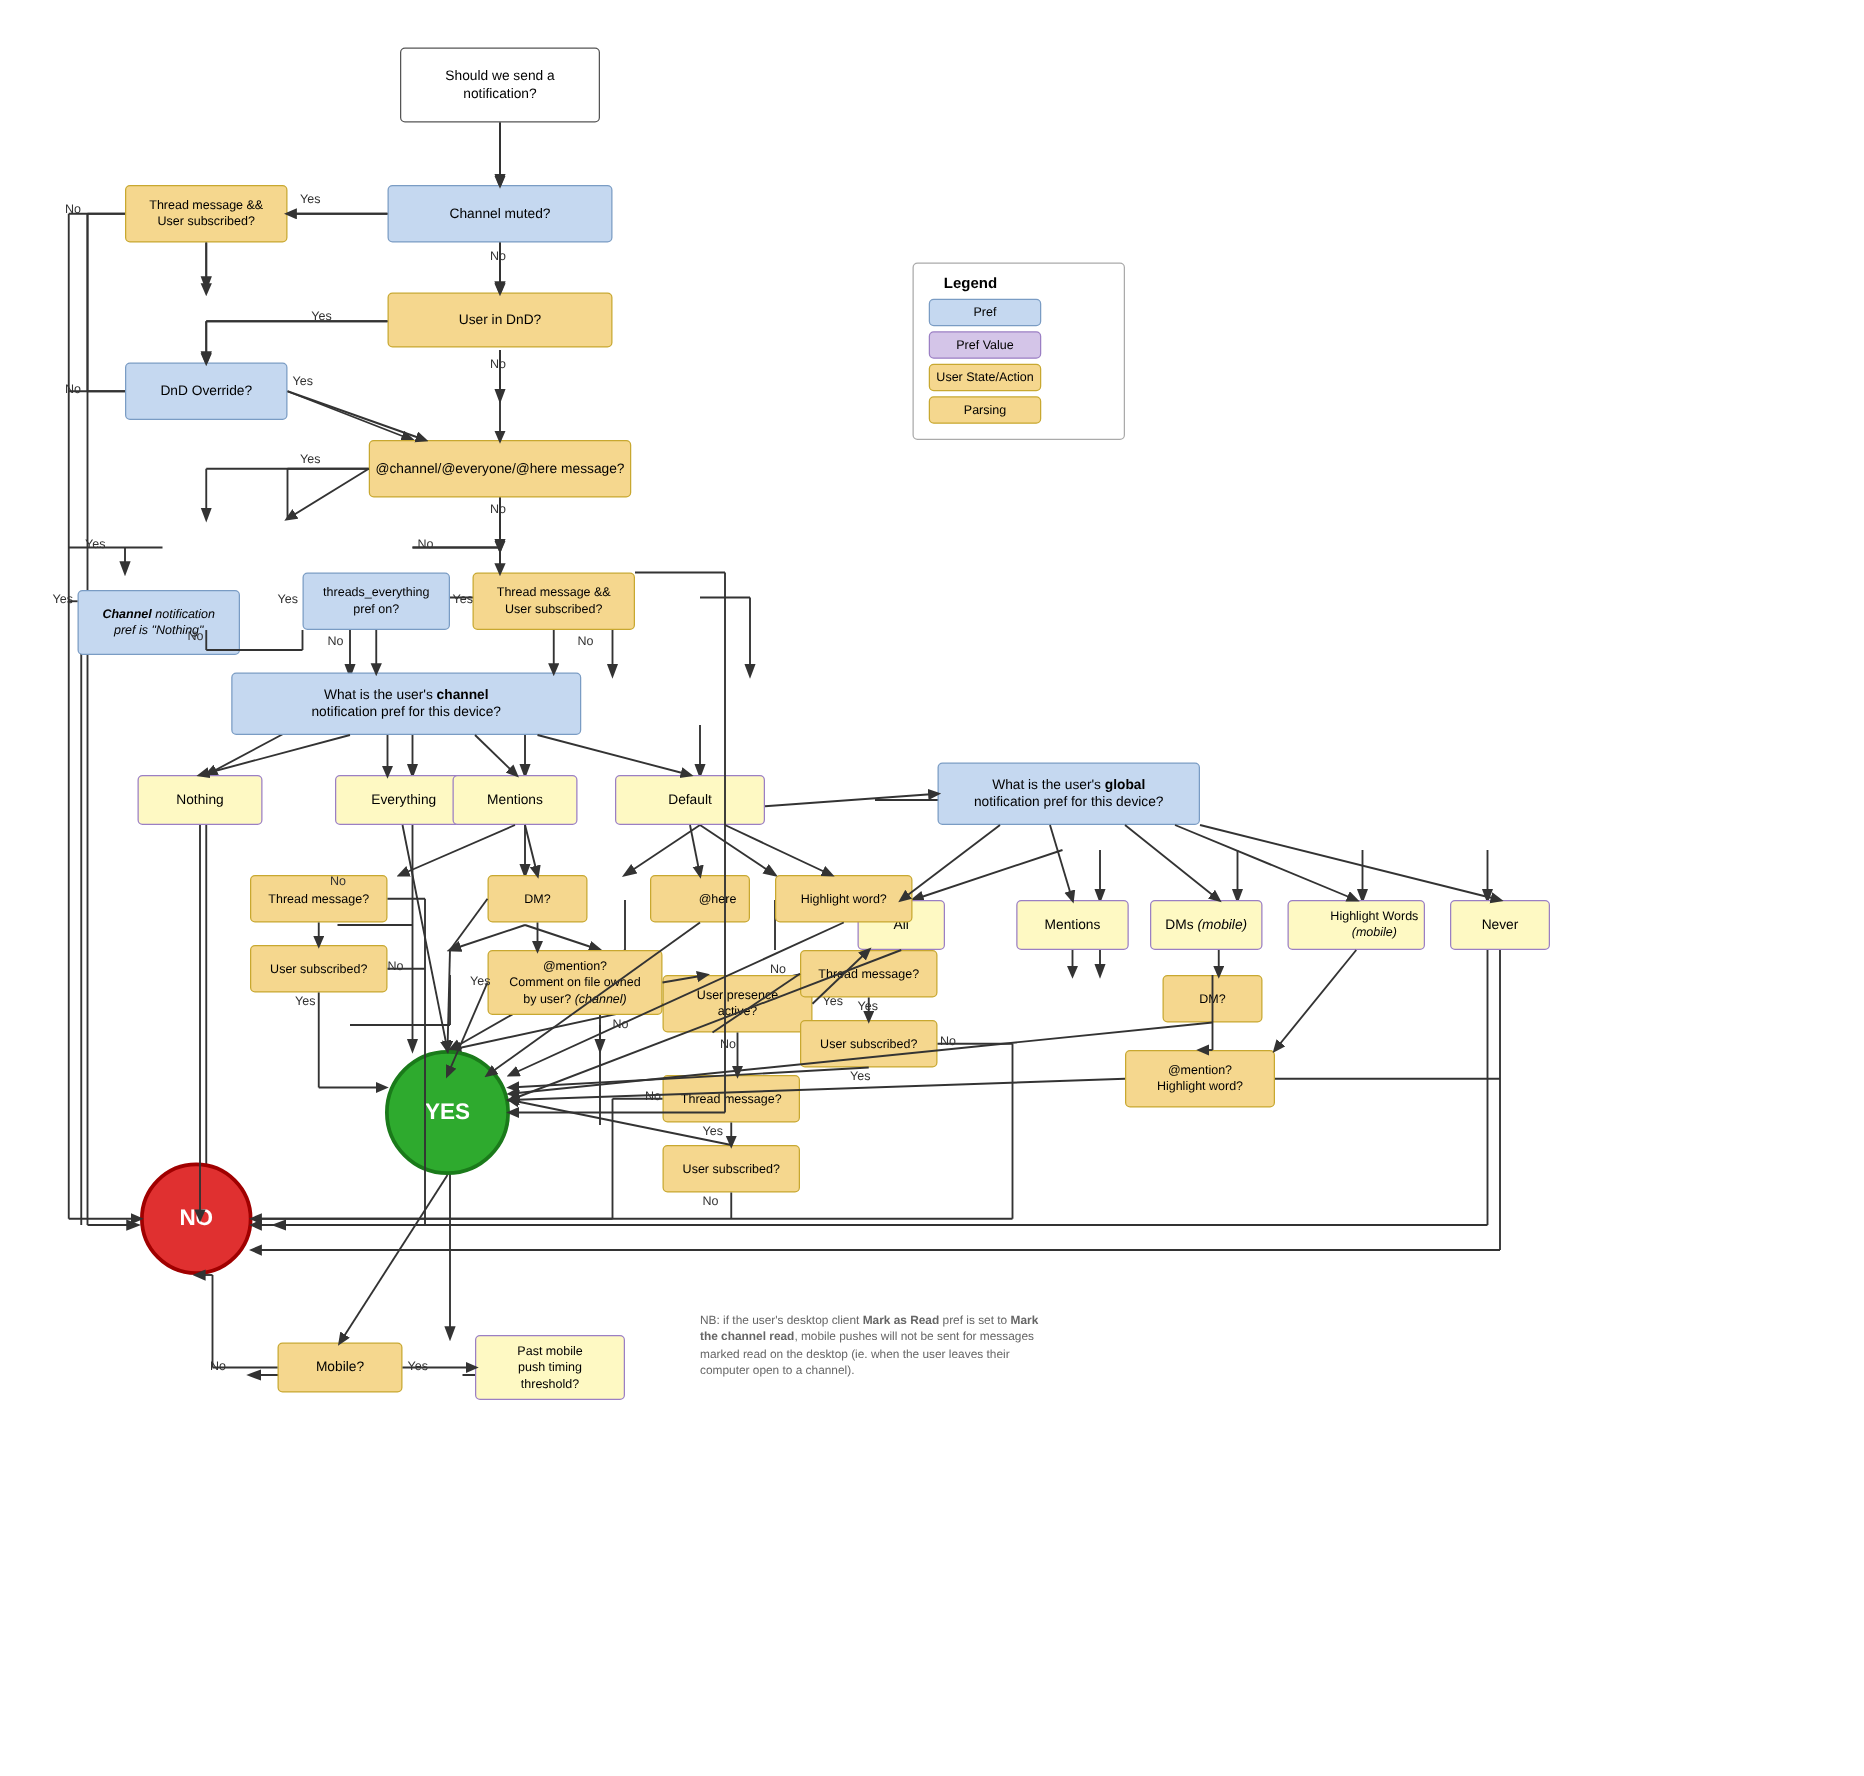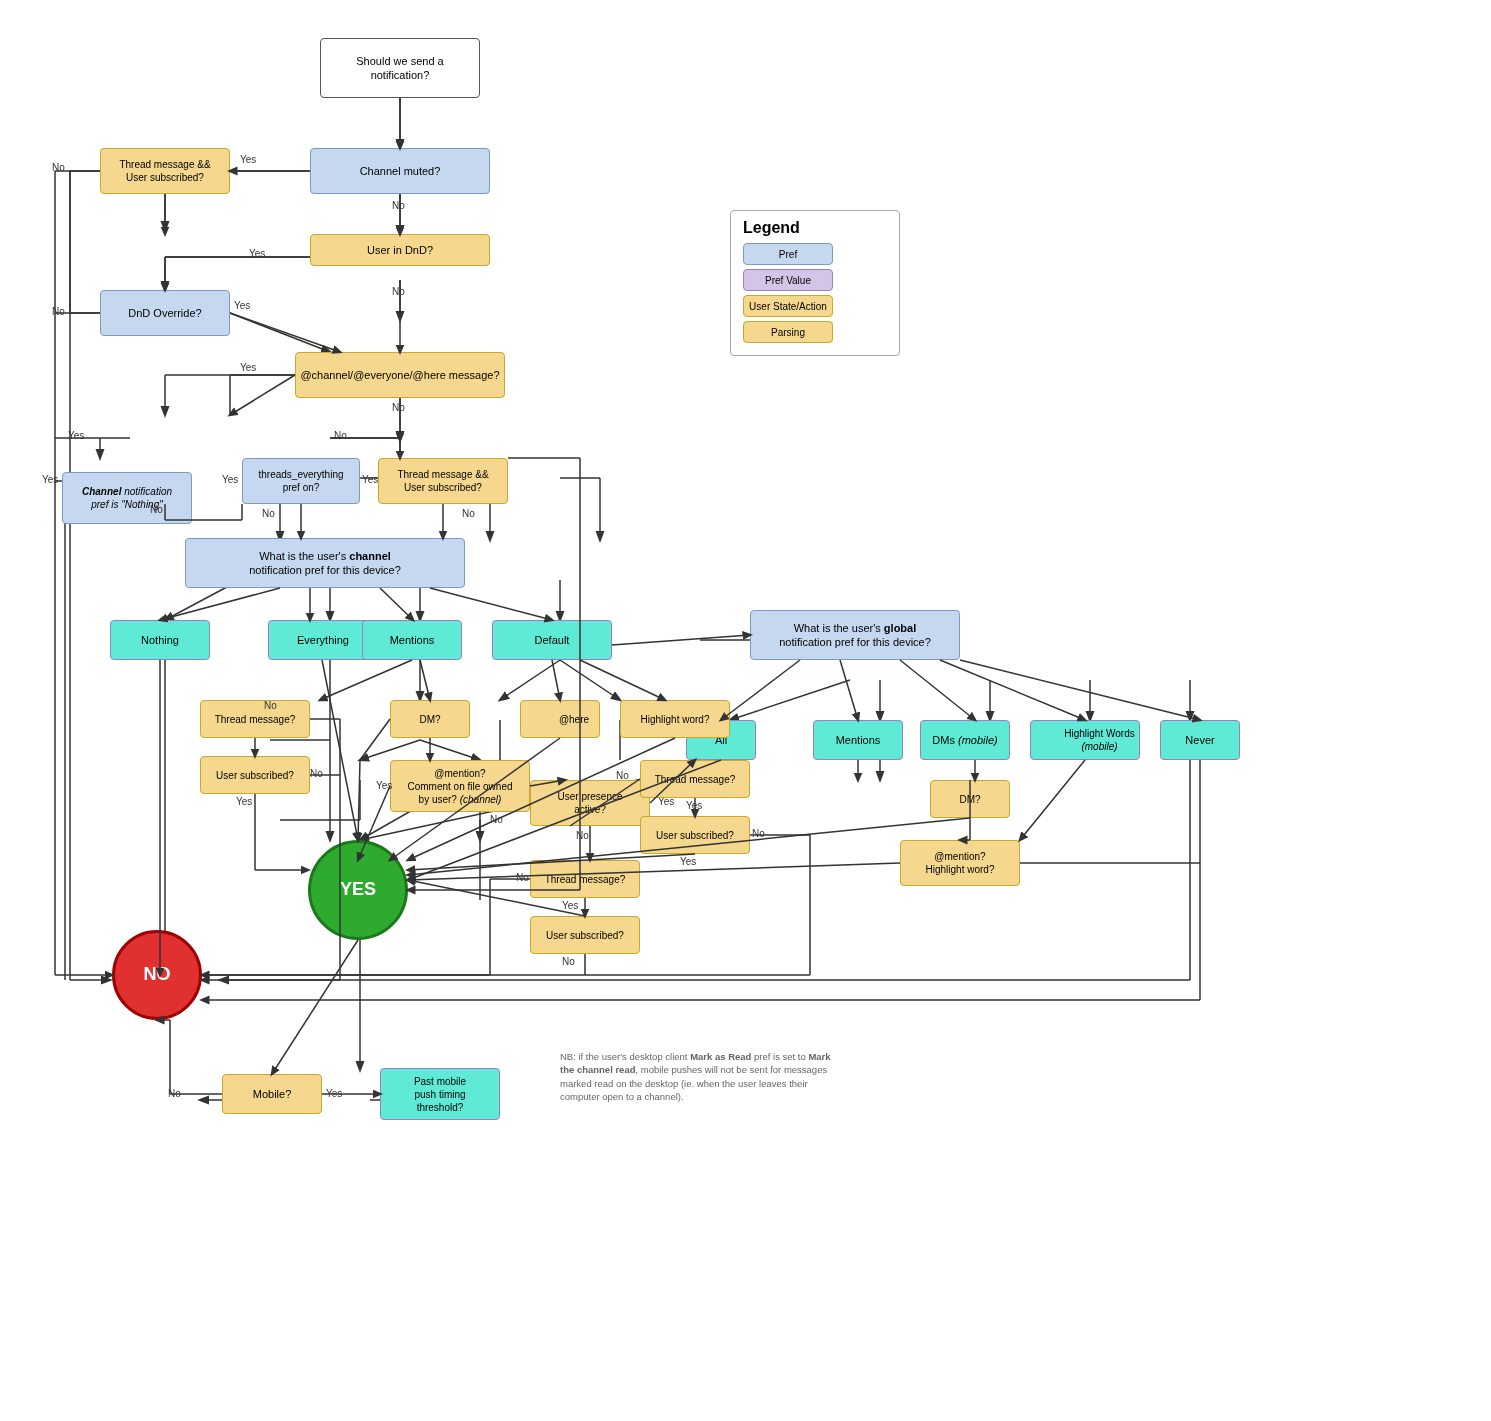--- a/index.html
+++ b/index.html
@@ -31,21 +31,21 @@
       background: #ffffff;
       border: 1.5px solid #555;
       border-radius: 4px;
     }
     .node-rect-blue {
       background: #c5d8f0;
       border: 1.5px solid #7a9cc4;
       border-radius: 4px;
     }
     .node-rect-purple {
-      background: #5eead4;
+      background: #fef9c3;
       border: 1.5px solid #9b7fc4;
       border-radius: 4px;
     }
     .node-rect-orange {
       background: #f5d78e;
       border: 1.5px solid #c8a830;
       border-radius: 4px;
     }
     .node-circle-red {
       background: #e03030;
@@ -224,21 +224,21 @@
     <span>Channel muted?</span>
   </div>
   <span class="label-text" style="left:240px; top:154px;">Yes</span>
   <span class="label-text" style="left:392px; top:200px;">No</span>
 
   <div class="node node-rect-orange" style="left:100px; top:148px; width:130px; height:46px;">
     <span style="font-size:10px;">Thread message &amp;&amp;<br>User subscribed?</span>
   </div>
   <span class="label-text" style="left:52px; top:162px;">No</span>
 
-  <div class="node node-rect-orange" style="left:310px; top:234px; width:180px; height:32px;">
+  <div class="node node-rect-orange" style="left:310px; top:234px; width:180px; height:44px;">
     <span>User in DnD?</span>
   </div>
   <span class="label-text" style="left:249px; top:248px;">Yes</span>
   <span class="label-text" style="left:392px; top:286px;">No</span>
 
   <div class="node node-rect-blue" style="left:100px; top:290px; width:130px; height:46px;">
     <span>DnD Override?</span>
   </div>
   <span class="label-text" style="left:52px; top:306px;">No</span>
   <span class="label-text" style="left:234px; top:300px;">Yes</span>
@@ -392,21 +392,21 @@
     <span>Mobile?</span>
   </div>
   <span class="label-text" style="left:168px; top:1088px;">No</span>
   <span class="label-text" style="left:326px; top:1088px;">Yes</span>
 
   <div class="node node-rect-purple" style="left:380px; top:1068px; width:120px; height:52px;">
     <span style="font-size:10px;">Past mobile<br>push timing<br>threshold?</span>
   </div>
 
   <div class="node-legend" style="position:absolute; left:730px; top:210px; width:170px;">
-    <div style="font-size:16px; font-weight:bold; margin-bottom:6px;">Legend</div>
+    <div style="font-size:12px; font-weight:bold; margin-bottom:6px;margin-left:12px;">Legend</div>
     <div class="legend-item">
       <div class="legend-box" style="background:#c5d8f0; border:1px solid #7a9cc4;">
         <span>Pref</span>
       </div>
     </div>
     <div class="legend-item">
       <div class="legend-box" style="background:#d4c5e8; border:1px solid #9b7fc4;">
         <span>Pref Value</span>
       </div>
     </div>

